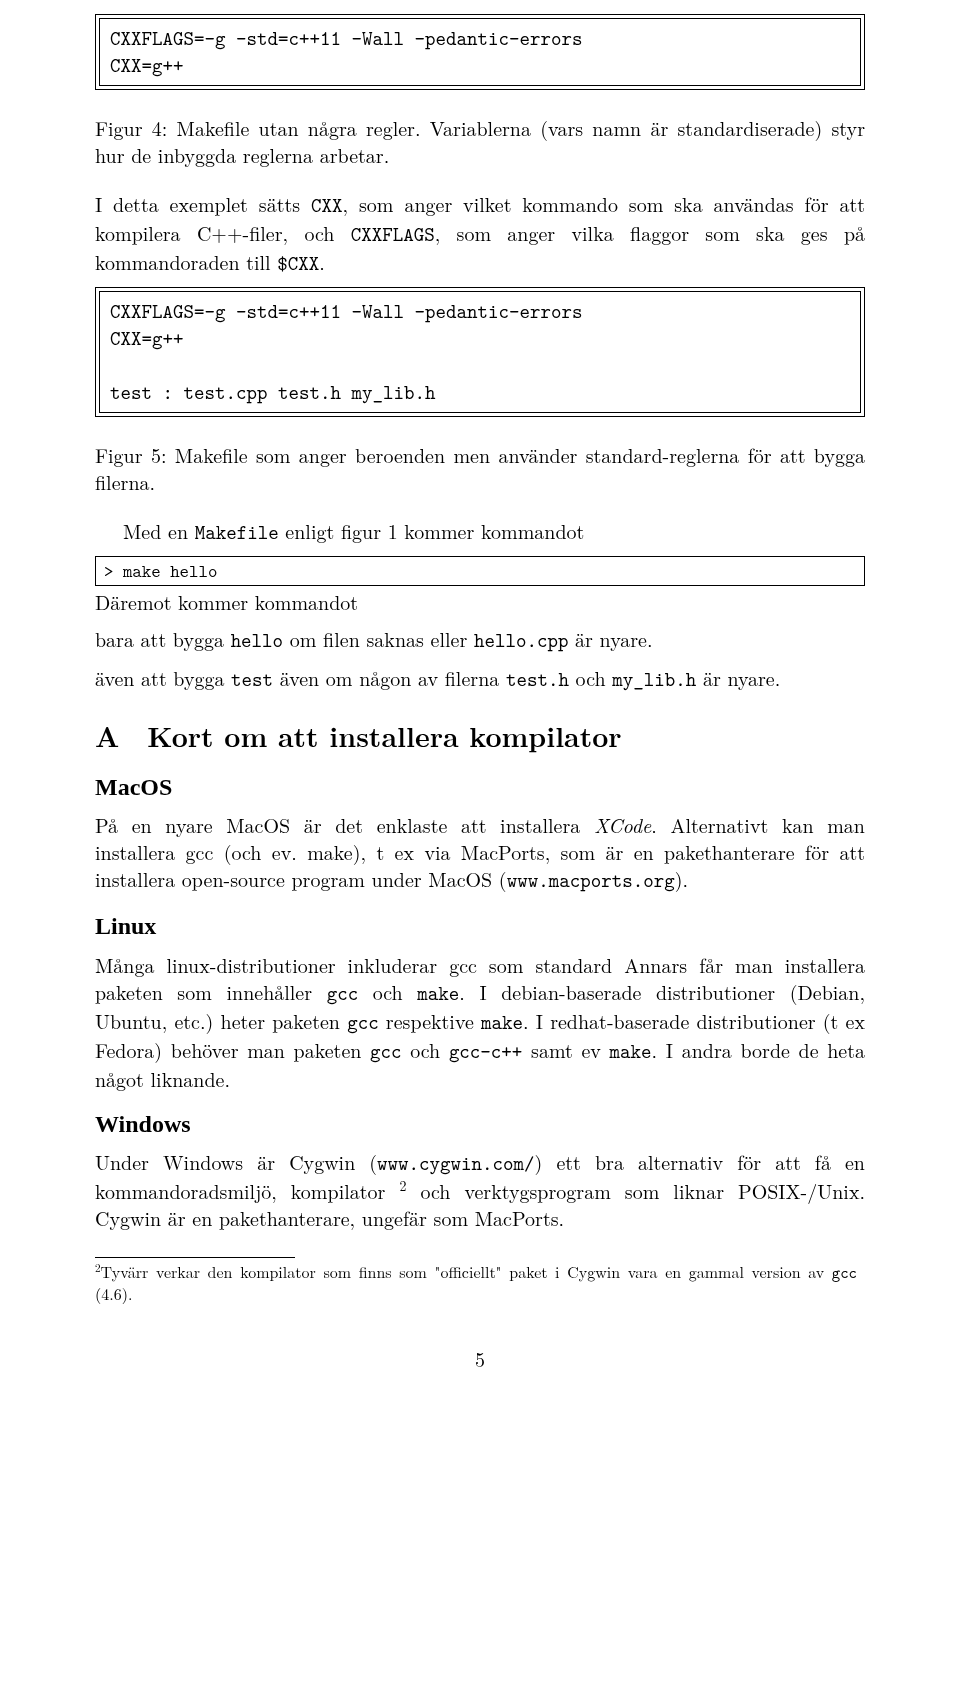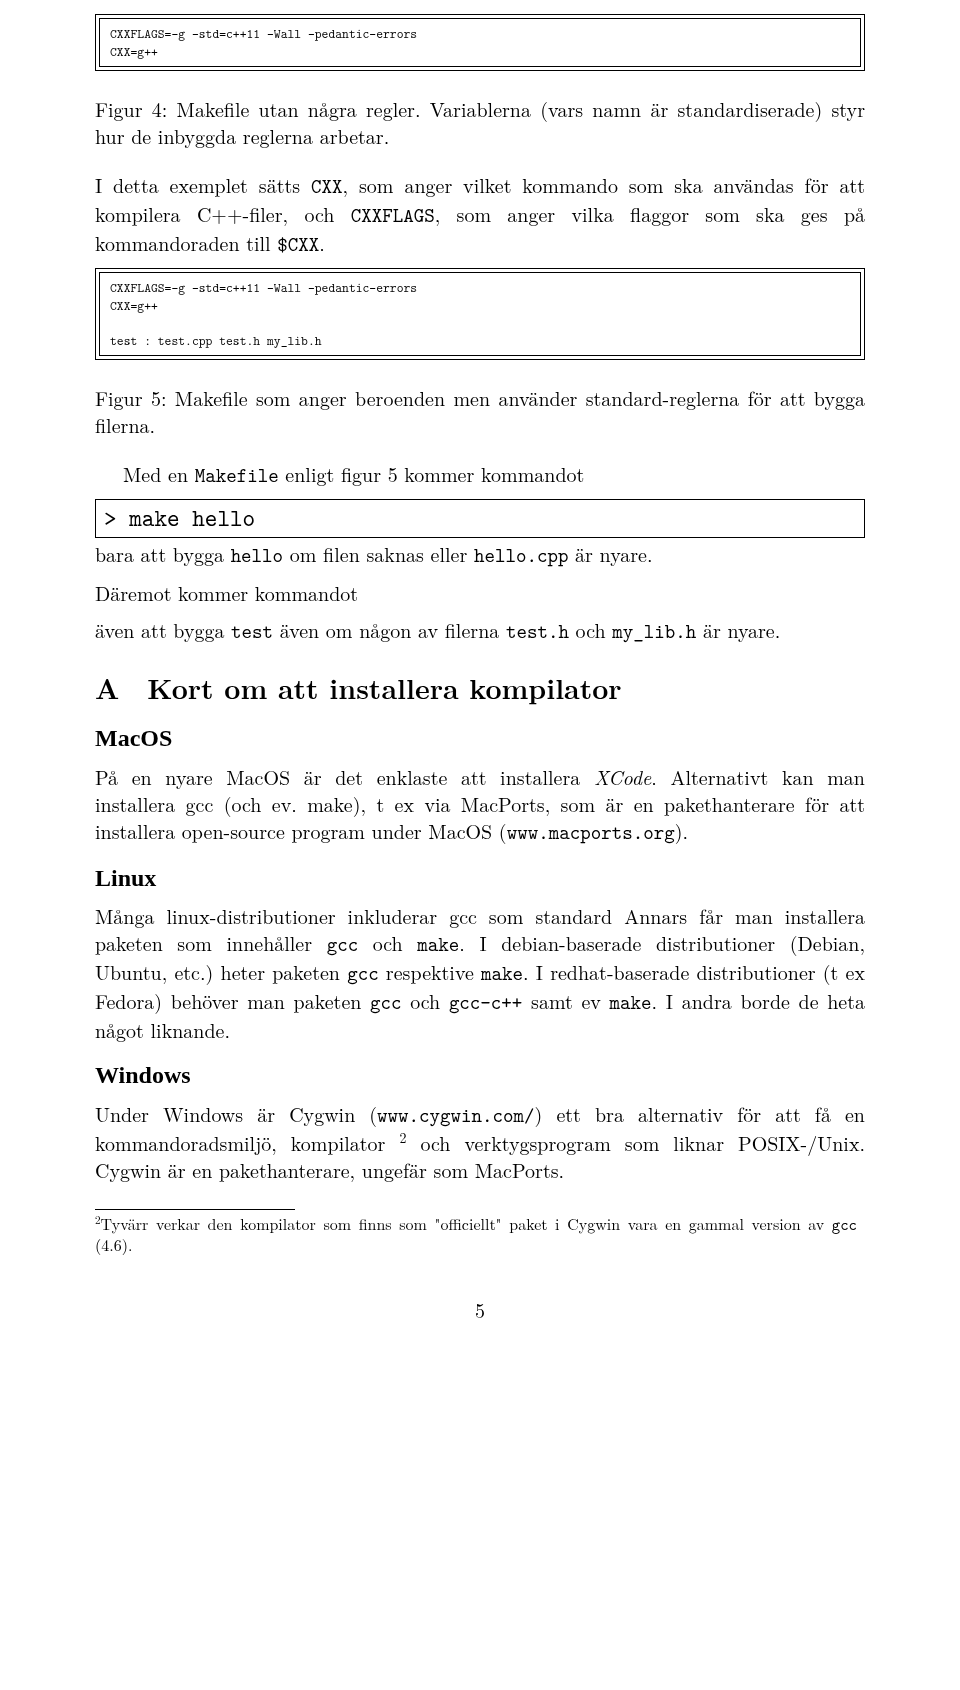--- a/index.html
+++ b/index.html
@@ -20,29 +20,29 @@
   }
   .code-box-outer {
     border: 1.5px solid #000;
     padding: 3px;
     margin: 4px 0 10px 0;
   }
   .code-box-inner {
     border: 1px solid #000;
     padding: 6px 10px;
     font-family: "Latin Modern Mono", "Courier New", monospace;
-    font-size: 13px;
+    font-size: 20px;
     white-space: pre;
     line-height: 1.35;
   }
   .cmd-box {
     border: 1px solid #000;
     padding: 2px 8px;
     font-family: "Latin Modern Mono", "Courier New", monospace;
-    font-size: 24px;
+    font-size: 18px;
     margin: 4px 0 2px 0;
   }
   .figure-caption {
     margin: 24px 0 22px 0;
   }
   p {
     margin: 0 8px 10px 0;
     text-align: justify;
   }
   .body-para {
@@ -110,30 +110,30 @@
   <div class="code-box-outer">
     <div class="code-box-inner">CXXFLAGS=-g -std=c++11 -Wall -pedantic-errors
 CXX=g++
 
 test : test.cpp test.h my_lib.h</div>
   </div>
 
   <p class="figure-caption">Figur 5: Makefile som anger beroenden men använder standard-reglerna för att bygga filerna.</p>
 
   <p class="body-para indent">
-    <span>Med en </span><span class="tt">Makefile</span><span> enligt figur 5 kommer kommandot</span>
+    <span>Med en </span><span class="tt">Makefile</span><span> enligt figur 1 kommer kommandot</span>
   </p>
 
   <div class="cmd-box">&gt; make hello</div>
 
+  <p class="body-para">Däremot kommer kommandot</p>
+
   <p class="body-para">
     <span>bara att bygga </span><span class="tt">hello</span><span> om filen saknas eller </span><span class="tt">hello.cpp</span><span> är nyare.</span>
   </p>
-
-  <p class="body-para">Däremot kommer kommandot</p>
 
 
   <p class="body-para">
     <span>även att bygga </span><span class="tt">test</span><span> även om någon av filerna </span><span class="tt">test.h</span><span> och </span><span class="tt">my_lib.h</span><span> är nyare.</span>
   </p>
 
   <h2 class="app">A Kort om att installera kompilator</h2>
 
   <h3 class="subheading">MacOS</h3>
 

